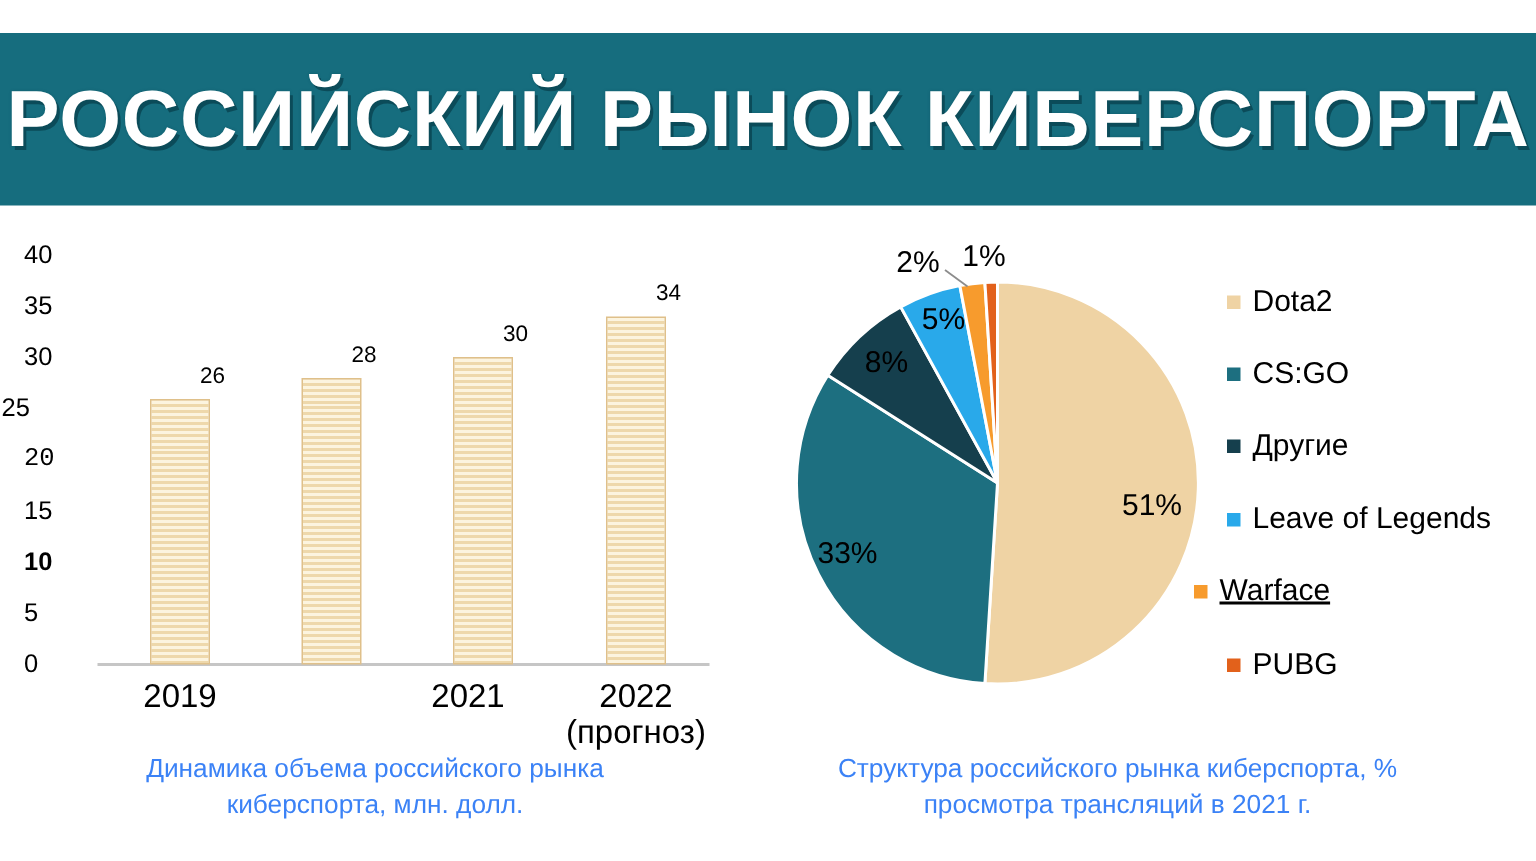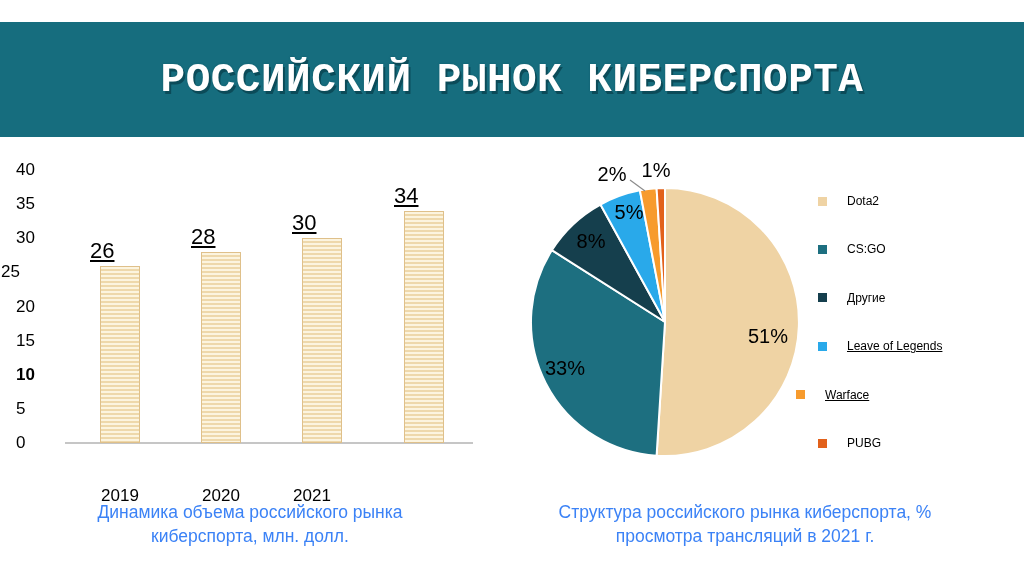--- a/index.html
+++ b/index.html
@@ -4,70 +4,69 @@
 <style>
   html,body{margin:0;padding:0;background:#ffffff;}
   body{font-family:"Liberation Sans",sans-serif;color:#000;}
   .slide{position:relative;width:1024px;height:574px;background:#ffffff;overflow:hidden;}
 
   .title-band{
     position:absolute;left:0;top:22px;width:1024px;height:115px;
     display:flex;align-items:center;justify-content:center;
   }
   .slide-title{
-    color:#ffffff;font-weight:bold;font-size:41px;letter-spacing:.5px;
+    color:#ffffff;font-weight:bold;font-size:53px;letter-spacing:.5px;
     text-shadow:2px 3px 0 rgba(11,73,86,.92), 0 0 2px rgba(11,73,86,.45);
     white-space:nowrap;
-    font-family:Liberation Mono, monospace;
   }
 
   #bar-chart,#pie-legend,#pie-wrap{position:absolute;left:0;top:0;width:1024px;height:574px;}
   .ytick{position:absolute;width:42px;text-align:left;font-size:17px;line-height:22px;}
   .axis-line{position:absolute;height:2px;background:#c6c6c6;}
   .bar{position:absolute;box-sizing:border-box;border:1px solid #dfc08a;}
-  .bar-value{position:absolute;text-align:left;font-size:22px;line-height:20px;text-decoration:underline;}
-  .xcat{position:absolute;text-align:center;font-size:17px;line-height:24px;margin-top:32px;}
+  .bar-value{position:absolute;text-align:right;font-size:15px;line-height:20px;}
+  .xcat{position:absolute;text-align:center;font-size:22px;line-height:24px;}
   .caption{position:absolute;text-align:center;font-size:17.5px;line-height:24px;color:#3b82f6;}
   .caption-left{left:55px;top:500px;width:390px;}
   .caption-right{left:525px;top:500px;width:440px;}
-  .legend-item{position:absolute;display:flex;align-items:center;gap:20px;font-size:12px;height:24px;}
+  .legend-item{position:absolute;display:flex;align-items:center;gap:8px;font-size:20px;height:24px;}
   .legend-swatch{width:9px;height:9px;flex:0 0 9px;}
   #pie-svg{position:absolute;left:0;top:0;}
 </style>
 </head>
 <body>
 
 <div class="slide" style="background: rgb(255, 255, 255);">
 
   <div class="title-band" style="background: rgb(22, 109, 126);">
     <div class="slide-title">РОССИЙСКИЙ РЫНОК КИБЕРСПОРТА</div>
   </div>
 
   <div id="bar-chart">
       <div class="ytick" style="left: 16px; top: 432px;">0</div>
       <div class="ytick" style="left: 16px; top: 397.875px;">5</div>
       <div class="ytick" style="left: 16px; top: 363.75px; font-weight: bold;">10</div>
       <div class="ytick" style="left: 16px; top: 329.625px;">15</div>
-      <div class="ytick" style="left: 16px; top: 295.5px;">20</div>
+      <div class="ytick" style="left: 16px; top: 295.5px; font-family: Liberation Mono, monospace;">20</div>
       <div class="ytick" style="left: 1px; top: 261.375px;">25</div>
       <div class="ytick" style="left: 16px; top: 227.25px;">30</div>
       <div class="ytick" style="left: 16px; top: 193.125px;">35</div>
       <div class="ytick" style="left: 16px; top: 159px;">40</div>
       <div class="axis-line" style="left: 65px; top: 442px; width: 408px; background: rgb(198, 198, 198);"></div>
       <div class="bar" style="left: 100px; top: 265.55px; width: 40px; height: 177.45px; border-color: rgb(223, 192, 138); background: repeating-linear-gradient(rgb(252, 244, 223) 0px, rgb(252, 244, 223) 2px, rgb(238, 216, 171) 2px, rgb(238, 216, 171) 4px);"></div>
       <div class="bar-value" style="left: 90px; top: 240.55px; width: 60px;">26</div>
       <div class="xcat" style="left: 65px; top: 452px; width: 110px;">2019</div>
       <div class="bar" style="left: 201px; top: 251.9px; width: 40px; height: 191.1px; border-color: rgb(223, 192, 138); background: repeating-linear-gradient(rgb(252, 244, 223) 0px, rgb(252, 244, 223) 2px, rgb(238, 216, 171) 2px, rgb(238, 216, 171) 4px);"></div>
       <div class="bar-value" style="left: 191px; top: 226.9px; width: 60px;">28</div>
-      <div class="xcat" style="left: 166px; top: 452px; width: 110px;">2020</div>
       <div class="bar" style="left: 302px; top: 238.25px; width: 40px; height: 204.75px; border-color: rgb(223, 192, 138); background: repeating-linear-gradient(rgb(252, 244, 223) 0px, rgb(252, 244, 223) 2px, rgb(238, 216, 171) 2px, rgb(238, 216, 171) 4px);"></div>
       <div class="bar-value" style="left: 292px; top: 213.25px; width: 60px;">30</div>
       <div class="xcat" style="left: 257px; top: 452px; width: 110px;">2021</div>
       <div class="bar" style="left: 404px; top: 210.95px; width: 40px; height: 232.05px; border-color: rgb(223, 192, 138); background: repeating-linear-gradient(rgb(252, 244, 223) 0px, rgb(252, 244, 223) 2px, rgb(238, 216, 171) 2px, rgb(238, 216, 171) 4px);"></div>
       <div class="bar-value" style="left: 394px; top: 185.95px; width: 60px;">34</div>
+      <div class="xcat" style="left: 369px; top: 452px; width: 110px;">2022<div>(прогноз)</div></div>
     </div>
   <div class="caption caption-left">Динамика объема российского рынка киберспорта, млн. долл.</div>
 
   <div id="pie-wrap">
     <svg id="pie-svg" width="1024" height="574" viewBox="0 0 1024 574">
         <path d="M 665 322 L 665.00 188.00 A 134 134 0 1 1 656.59 455.74 Z" fill="#efd3a4" stroke="#ffffff" stroke-width="2" stroke-linejoin="round"></path>
         <path d="M 665 322 L 656.59 455.74 A 134 134 0 0 1 551.86 250.20 Z" fill="#1d6f80" stroke="#ffffff" stroke-width="2" stroke-linejoin="round"></path>
         <path d="M 665 322 L 551.86 250.20 A 134 134 0 0 1 600.45 204.57 Z" fill="#153f4d" stroke="#ffffff" stroke-width="2" stroke-linejoin="round"></path>
         <path d="M 665 322 L 600.45 204.57 A 134 134 0 0 1 639.89 190.37 Z" fill="#29a9ea" stroke="#ffffff" stroke-width="2" stroke-linejoin="round"></path>
         <path d="M 665 322 L 639.89 190.37 A 134 134 0 0 1 656.59 188.26 Z" fill="#f79b2d" stroke="#ffffff" stroke-width="2" stroke-linejoin="round"></path>
@@ -87,21 +86,21 @@
         <span>Dota2</span>
       </div>
       <div class="legend-item" style="left: 818px; top: 237.4px;">
         <span class="legend-swatch" style="background: rgb(29, 111, 128);"></span>
         <span>CS:GO</span>
       </div>
       <div class="legend-item" style="left: 818px; top: 285.8px;">
         <span class="legend-swatch" style="background: rgb(21, 63, 77);"></span>
         <span>Другие</span>
       </div>
-      <div class="legend-item" style="left: 818px; top: 334.2px; text-decoration: underline;">
+      <div class="legend-item" style="left: 818px; top: 334.2px;">
         <span class="legend-swatch" style="background: rgb(41, 169, 234);"></span>
         <span>Leave of Legends</span>
       </div>
       <div class="legend-item" style="left: 796px; top: 382.6px; text-decoration: underline;">
         <span class="legend-swatch" style="background: rgb(247, 155, 45);"></span>
         <span>Warface</span>
       </div>
       <div class="legend-item" style="left: 818px; top: 431px;">
         <span class="legend-swatch" style="background: rgb(226, 97, 27);"></span>
         <span>PUBG</span>

